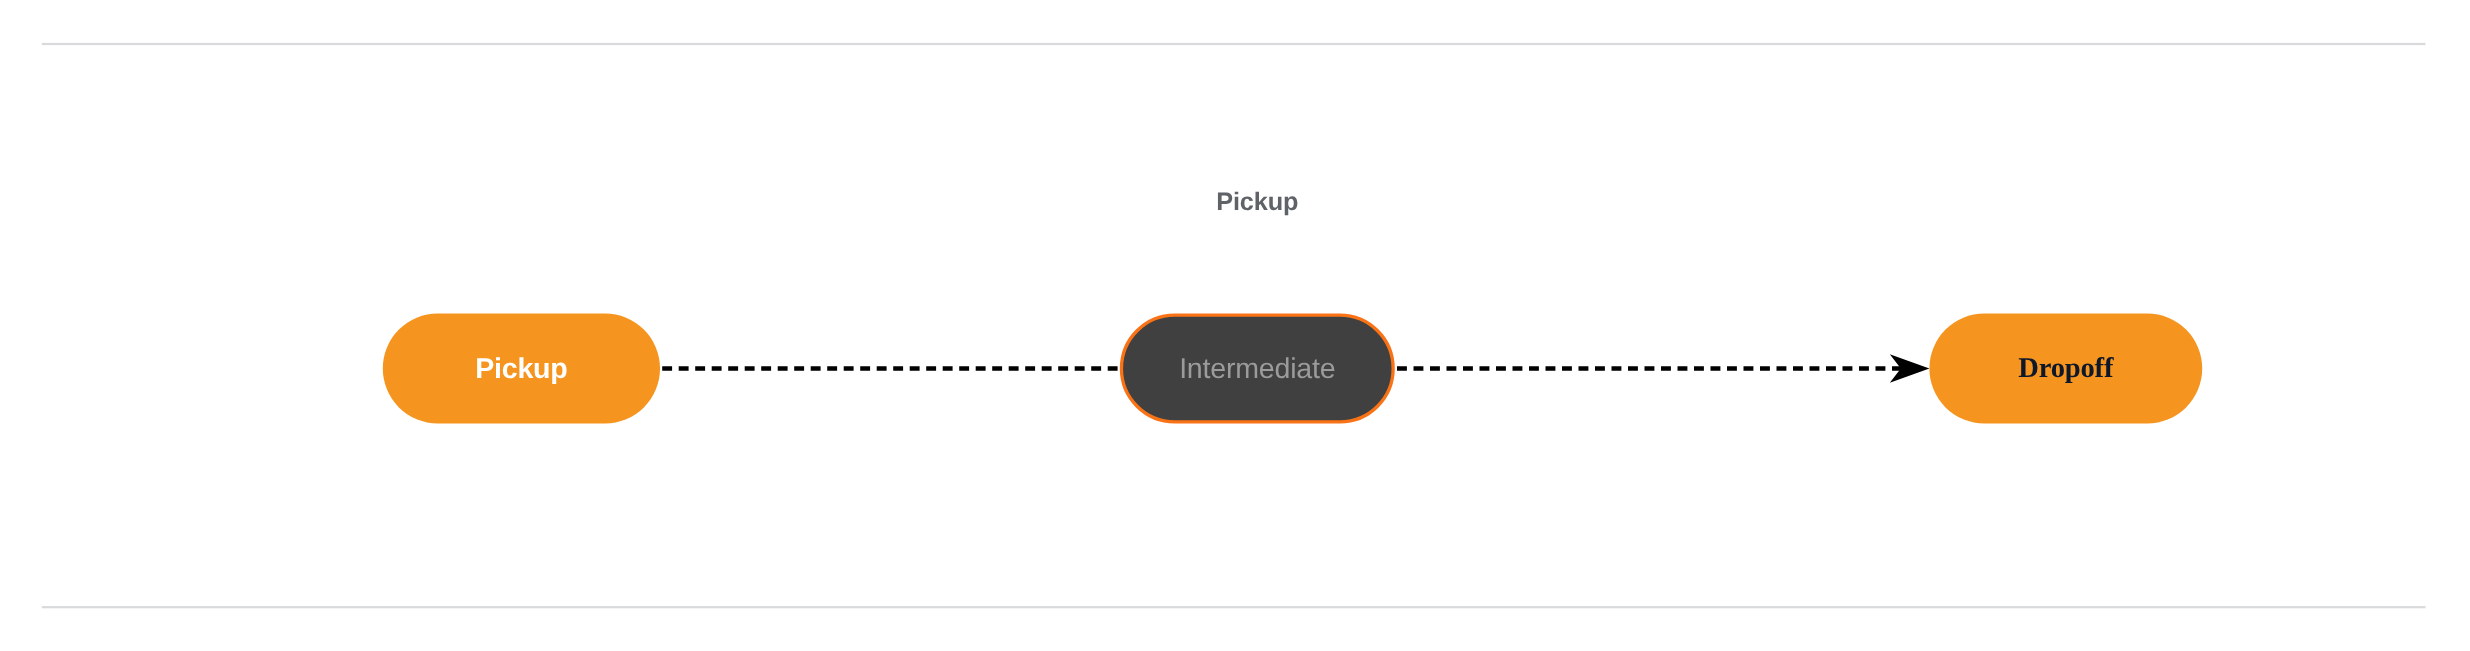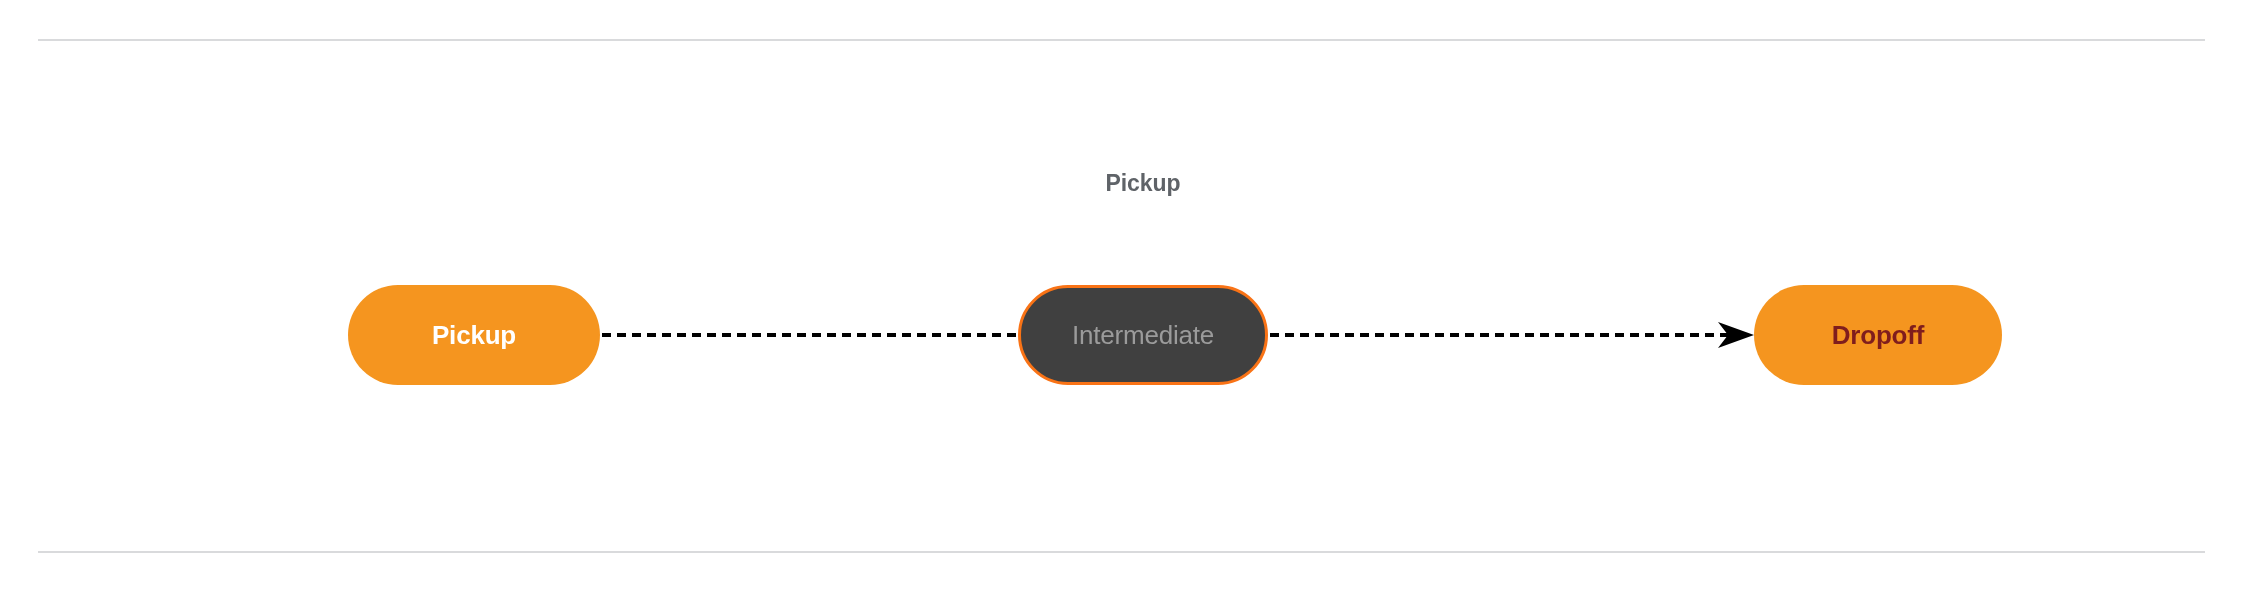--- a/index.html
+++ b/index.html
@@ -95,22 +95,23 @@
     background: #404040;
     border: 3px solid #f97316;
     color: #9b9b9b;
     font-weight: normal;
   }
 
   .node-dropoff {
     left: 1754px;
     width: 248px;
     background: #f5951f;
-    color: #7f1d1d;
+    color: #0f172a;
     font-weight: bold;
+    font-family: Liberation Serif, serif;
   }
 
   .edges {
     position: absolute;
     left: 0;
     top: 0;
     width: 2245px;
     height: 592px;
     pointer-events: none;
   }

